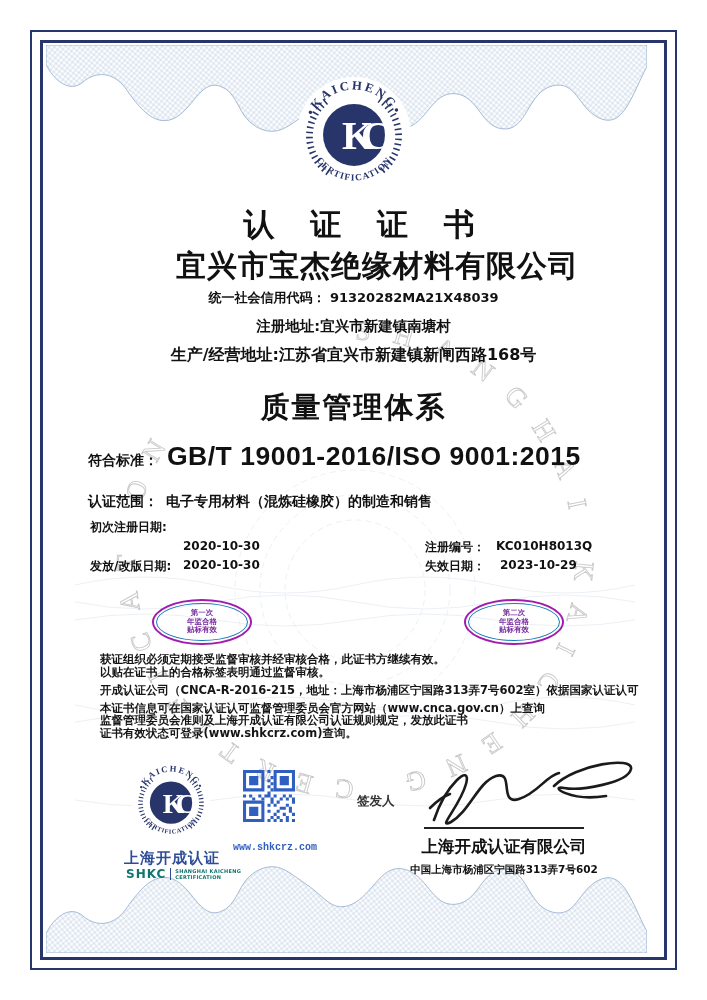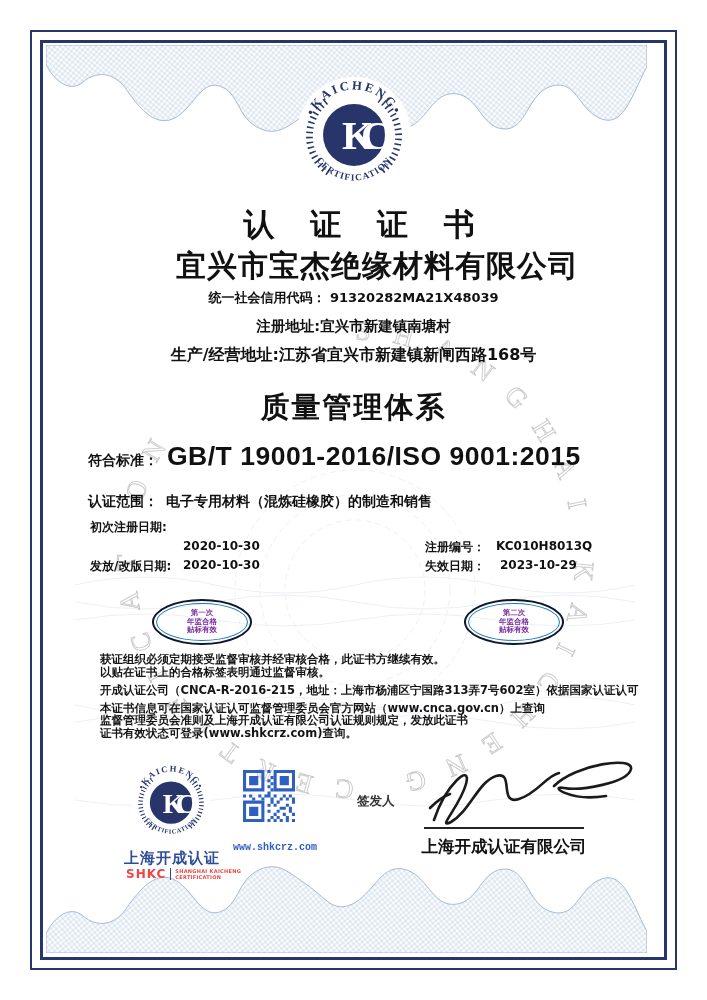--- a/index.html
+++ b/index.html
@@ -20,31 +20,31 @@
   .credit{top:289px;font-size:13px;font-weight:bold;}
   .addr1{top:317px;font-size:14.5px;font-weight:bold;}
   .addr2{top:345px;font-size:16px;font-weight:bold;}
   .system{top:388px;font-size:29px;font-weight:bold;letter-spacing:2px;}
   .std-row{top:441px;left:88px;right:40px;display:flex;align-items:baseline;gap:9px;text-align:left;}
   .std-label{font-size:14px;font-weight:bold;white-space:nowrap;}
   .std-value{font-size:26.5px;font-weight:bold;letter-spacing:0.5px;font-family:"Liberation Sans",sans-serif;}
   .scope-row{top:493px;left:88px;right:40px;display:flex;gap:8px;text-align:left;
              font-size:14px;font-weight:bold;}
   .kv{position:absolute;font-size:12px;font-weight:bold;white-space:nowrap;}
-  .stamp{position:absolute;width:96px;height:42px;border:2px solid #0f172a;border-radius:50%;
+  .stamp{position:absolute;width:96px;height:42px;border:2px solid #a21caf;border-radius:50%;
          display:flex;align-items:center;justify-content:center;}
   .stamp-in{position:absolute;inset:2px;border:1.5px solid #1a7ab8;border-radius:50%;}
   .stamp-txt{position:relative;text-align:center;font-size:7.5px;line-height:8.5px;font-weight:bold;color:#7a2fa0;}
   .notes{top:653px;left:100px;right:56px;text-align:left;font-size:11.5px;font-weight:600;
          line-height:12.6px;color:#151515;}
   .notes .gap{margin-top:5.5px;}
   .seal-bottom{left:130px;top:761px;width:82px;height:82px;}
   .brand-cn{left:116px;top:849px;width:112px;text-align:center;font-size:15px;font-weight:bold;
             color:#2e4d96;letter-spacing:1px;}
-  .brand-row{left:126px;top:867px;display:flex;align-items:center;gap:4px;color:#ef4444;}
+  .brand-row{left:126px;top:867px;display:flex;align-items:center;gap:4px;color:#0f766e;}
   .brand-abbr{font-size:12px;font-weight:bold;letter-spacing:1px;}
   .brand-div{width:1px;height:12px;background:#2e4d96;}
   .brand-en{font-size:5px;line-height:6px;letter-spacing:0.3px;font-weight:bold;}
   .qr{left:243px;top:770px;width:52px;height:52px;}
   .qr-caption{left:215px;top:842px;width:120px;text-align:center;font-size:10px;font-weight:bold;
               color:#2f5fc0;font-family:"Liberation Mono","DejaVu Sans Mono",monospace;}
   .signer{left:357px;top:793px;font-size:12.5px;font-weight:bold;color:#333;}
   .signature{left:420px;top:756px;width:235px;height:72px;}
   .sig-line{left:424px;top:827px;width:160px;border-top:2px solid #222;height:0;}
   .issuer-name{left:398px;top:836px;width:212px;text-align:center;font-size:16.5px;font-weight:bold;}
@@ -231,14 +231,15 @@
   <div class="abs signer">签发人</div>
   <svg class="abs signature" viewBox="0 0 235 72">
     <g fill="none" stroke="#1b1b1b" stroke-width="2.6" stroke-linecap="round">
       <path d="M14,64 C26,28 52,6 46,28 C40,50 16,74 31,66 C50,55 58,26 76,20 C95,14 78,50 99,43 C118,37 126,20 139,17"></path>
       <path d="M134,30 C156,8 214,0 211,13 C208,27 160,35 144,32 C128,29 150,46 186,40"></path>
       <path d="M10,52 C18,44 24,40 30,38"></path>
     </g>
   </svg>
   <div class="abs sig-line"></div>
   <div class="abs issuer-name">上海开成认证有限公司</div>
+  <div class="abs issuer-addr">中国上海市杨浦区宁国路313弄7号602</div>
 
 </div>
 
 </body></html>

